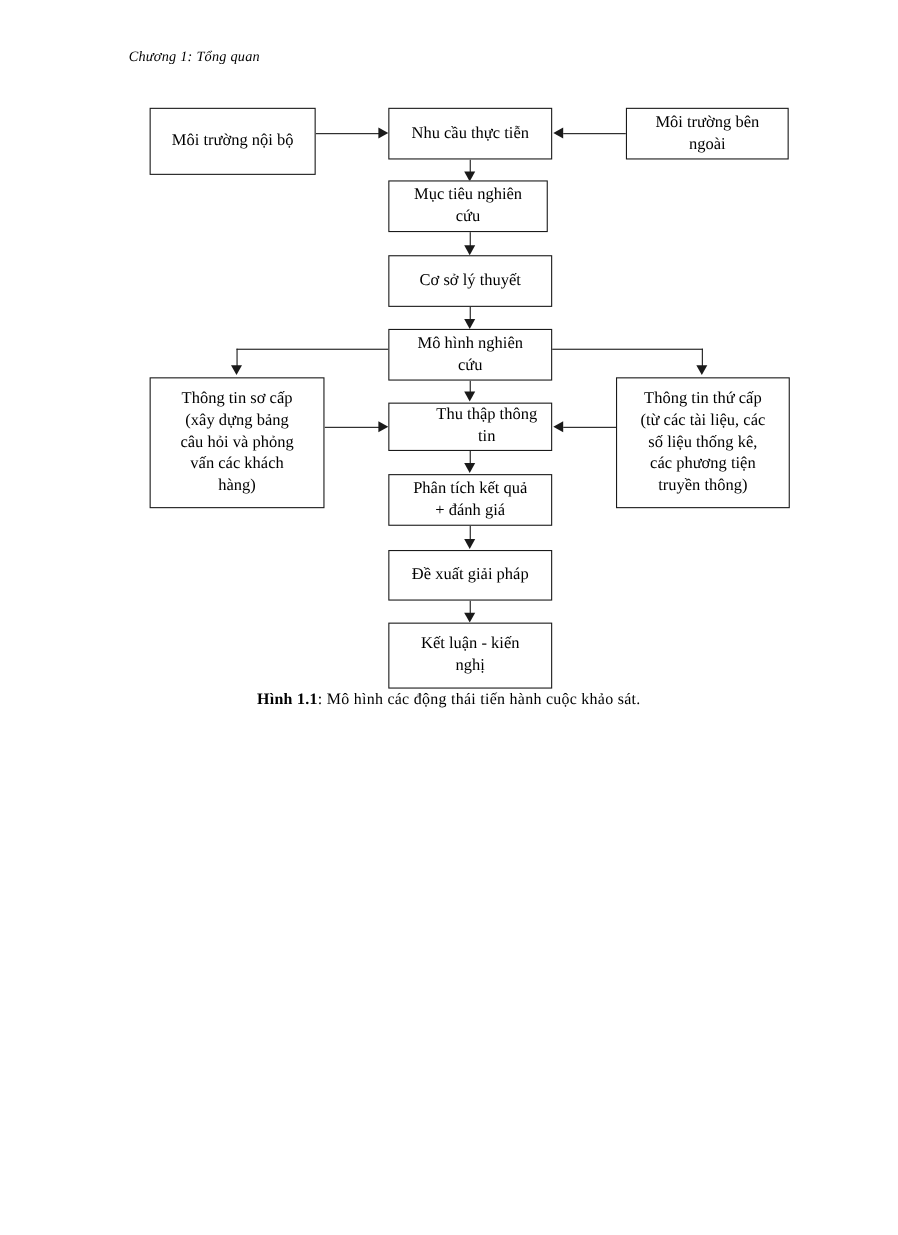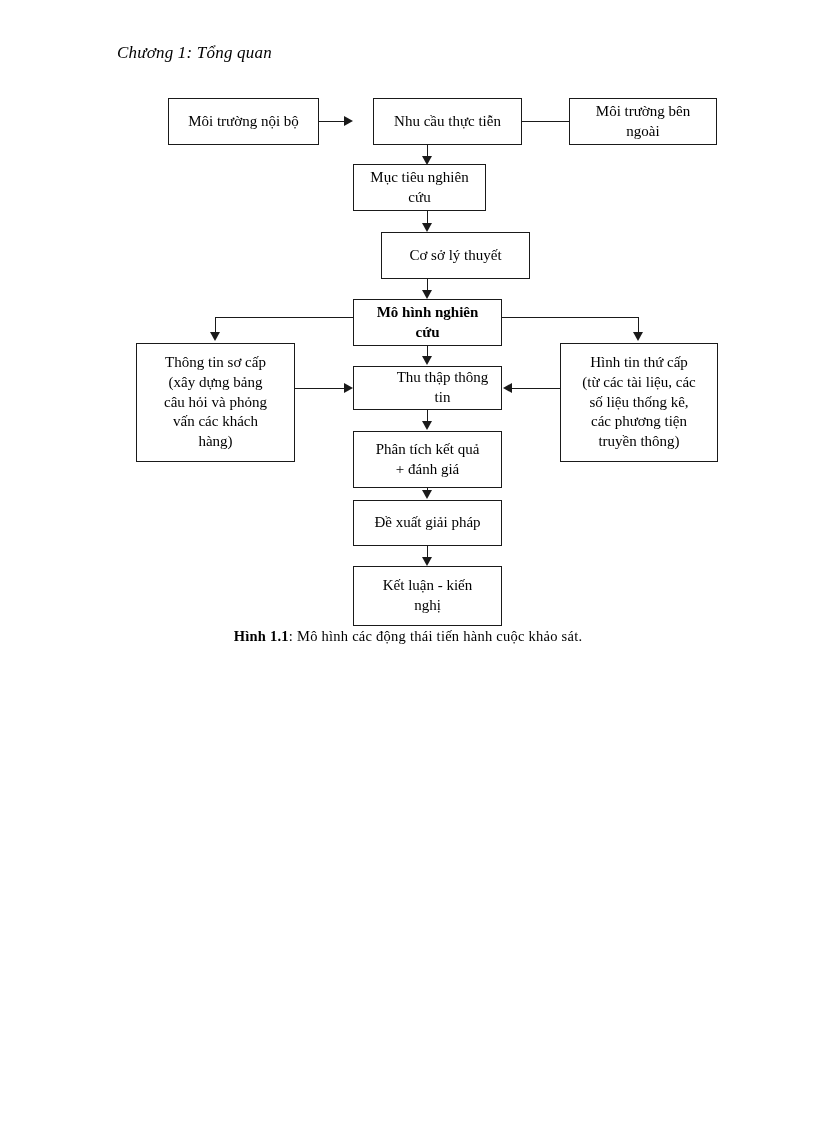--- a/index.html
+++ b/index.html
@@ -22,21 +22,21 @@
     width: 816px;
     height: 1123px;
   }
 
   
   .running-header {
     position: absolute;
     left: 117px;
     top: 43px;
     font-style: italic;
-    font-size: 17px;
+    font-size: 13px;
     letter-spacing: 0.2px;
     white-space: nowrap;
   }
 
   
   .figure {
     position: absolute;
     left: 0;
     top: 0;
     width: 816px;
@@ -155,53 +155,53 @@
 
     <div class="conn v" style="left:427px; top:410px; height:12px;"></div>
     <div class="arrow down" style="left:422px; top:421px;"></div>
 
     <div class="conn v" style="left:427px; top:478px; height:13px;"></div>
     <div class="arrow down" style="left:422px; top:490px;"></div>
 
     <div class="conn v" style="left:427px; top:546px; height:13px;"></div>
     <div class="arrow down" style="left:422px; top:557px;"></div>
 
-    <div class="node" style="left:136px; top:98px; width:151px; height:47px;margin-left:32px;">
+    <div class="node" style="left:136px; top:98px; width:151px; height:61px;">
       <div>
         <span>Môi trường nội bộ</span>
       </div>
     </div>
 
-    <div class="node" style="left:353px; top:98px; width:149px; height:47px;margin-left:20px;">
+    <div class="node" style="left:353px; top:98px; width:149px; height:47px;">
       <div>
         <span>Nhu cầu thực tiễn</span>
       </div>
     </div>
 
     <div class="node" style="left:569px; top:98px; width:148px; height:47px;">
       <div>
         <span>Môi trường bên</span>
         <span>ngoài</span>
       </div>
     </div>
 
-    <div class="node" style="left:353px; top:164px; width:133px; height:47px;">
+    <div class="node" style="left:353px; top:164px; width:145px; height:47px;">
       <div>
         <span>Mục tiêu nghiên</span>
         <span>cứu</span>
       </div>
     </div>
 
-    <div class="node" style="left:353px; top:232px; width:149px; height:47px;margin-left:28px;">
+    <div class="node" style="left:353px; top:232px; width:149px; height:47px;">
       <div>
         <span>Cơ sở lý thuyết</span>
       </div>
     </div>
 
-    <div class="node" style="left:353px; top:299px; width:149px; height:47px;font-weight:bold;">
+    <div class="node" style="left:353px; top:299px; width:149px; height:47px;">
       <div>
         <span>Mô hình nghiên</span>
         <span>cứu</span>
       </div>
     </div>
 
     <div class="node" style="left:136px; top:343px; width:159px; height:119px;">
       <div>
         <span>Thông tin sơ cấp</span>
         <span>(xây dựng bảng</span>
@@ -212,29 +212,29 @@
     </div>
 
     <div class="node" style="left:353px; top:366px; width:149px; height:44px;padding-left:34px;">
       <div>
         <span>Thu thập thông tin</span>
       </div>
     </div>
 
     <div class="node" style="left:560px; top:343px; width:158px; height:119px;">
       <div>
-        <span>Hình tin thứ cấp</span>
+        <span>Thông tin thứ cấp</span>
         <span>(từ các tài liệu, các</span>
         <span>số liệu thống kê,</span>
         <span>các phương tiện</span>
         <span>truyền thông)</span>
       </div>
     </div>
 
-    <div class="node" style="left:353px; top:431px; width:149px; height:57px;">
+    <div class="node" style="left:353px; top:431px; width:149px; height:47px;">
       <div>
         <span>Phân tích kết quả</span>
         <span>+ đánh giá</span>
       </div>
     </div>
 
     <div class="node" style="left:353px; top:500px; width:149px; height:46px;">
       <div>
         <span>Đề xuất giải pháp</span>
       </div>

